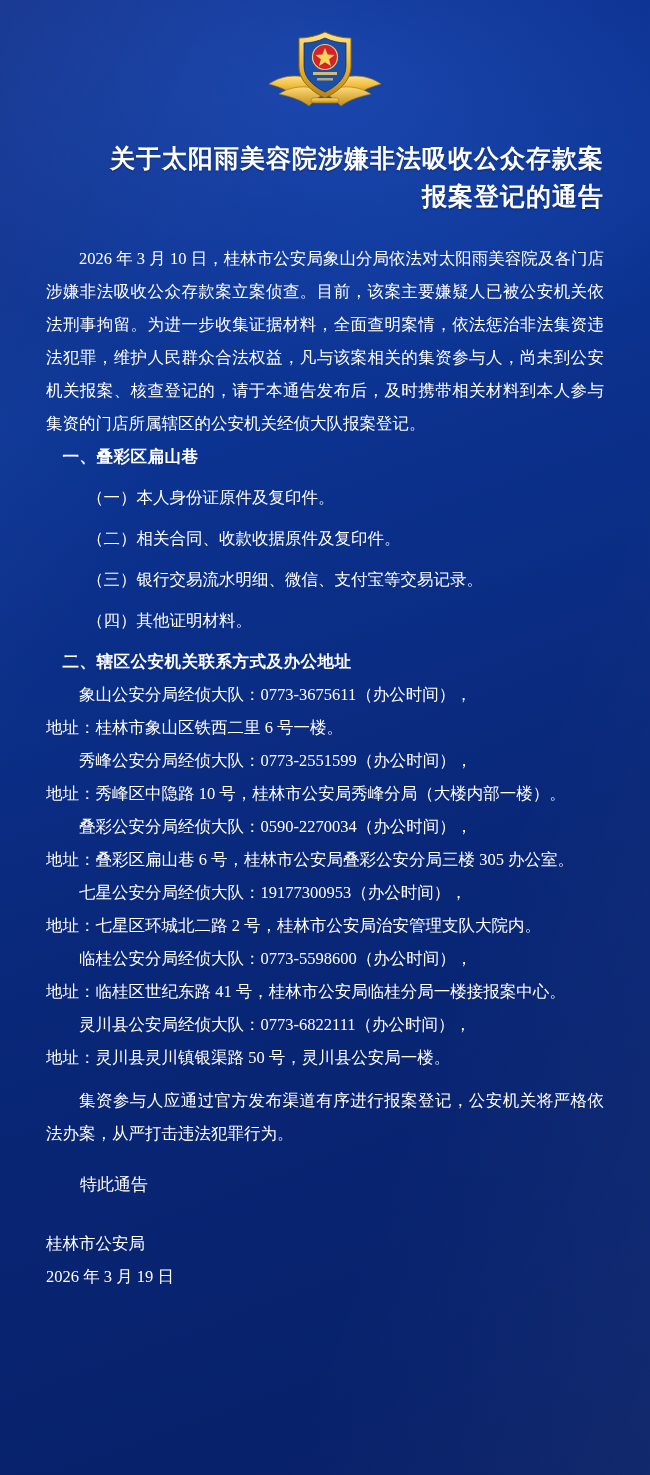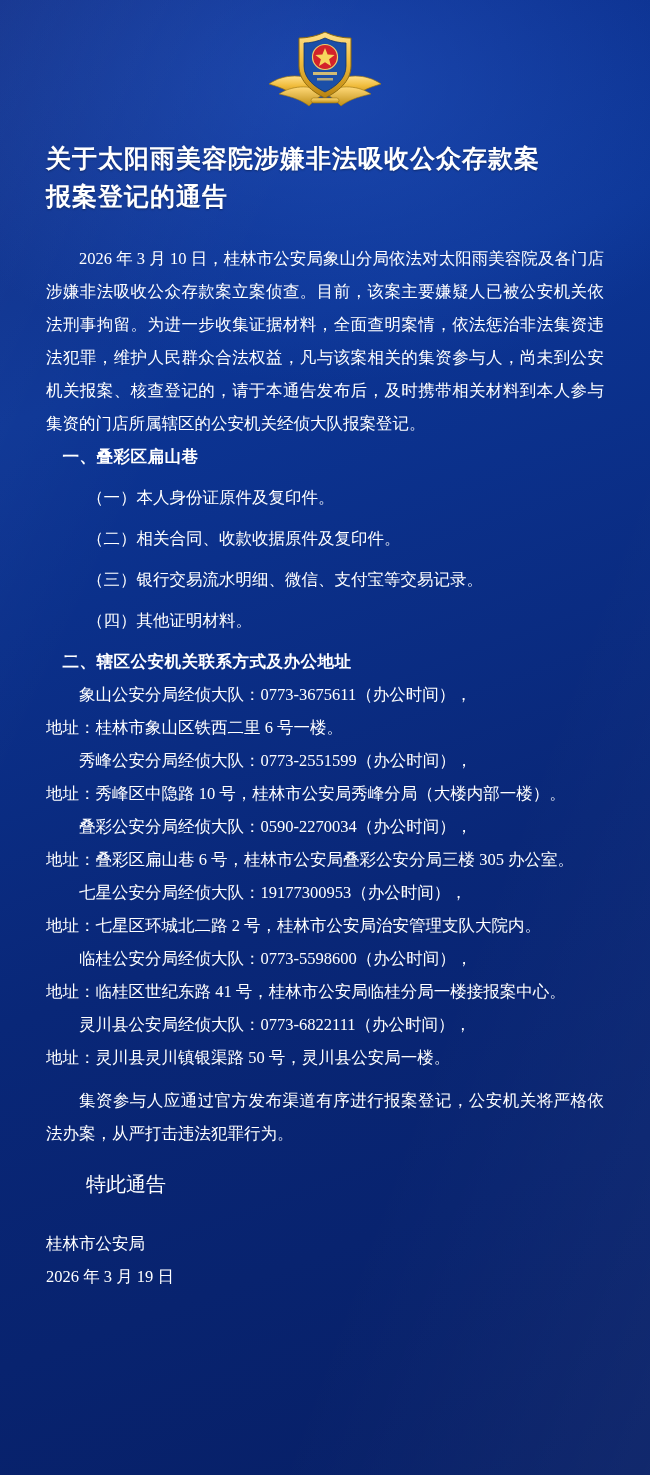--- a/index.html
+++ b/index.html
@@ -47,21 +47,21 @@
     box-sizing: border-box;
   }
   .emblem {
     width: 128px;
     height: 88px;
   }
 
   
   .title {
     margin-top: 30px;
-    text-align: left;
+    text-align: right;
     font-size: 25px;
     line-height: 38px;
     font-weight: bold;
     letter-spacing: 1px;
     color: #ffffff;
     text-shadow: 0 1px 2px rgba(0,0,0,0.35);
     font-family: "Liberation Serif", "DejaVu Serif", serif;
   }
 
   
@@ -102,21 +102,21 @@
     font-size: 16.5px;
     line-height: 33px;
     padding-right: 54px;
   }
   .signoff div {
     white-space: nowrap;
   }
   .closing {
     margin-top: 18px;
     text-indent: 2em;
-    font-size: 20px;
+    font-size: 17px;
     line-height: 33px;
   }
 </style>
 </head>
 <body>
 
 <div class="page">
 
   <div class="emblem-wrap">
     <svg class="emblem" viewBox="0 0 128 88">

